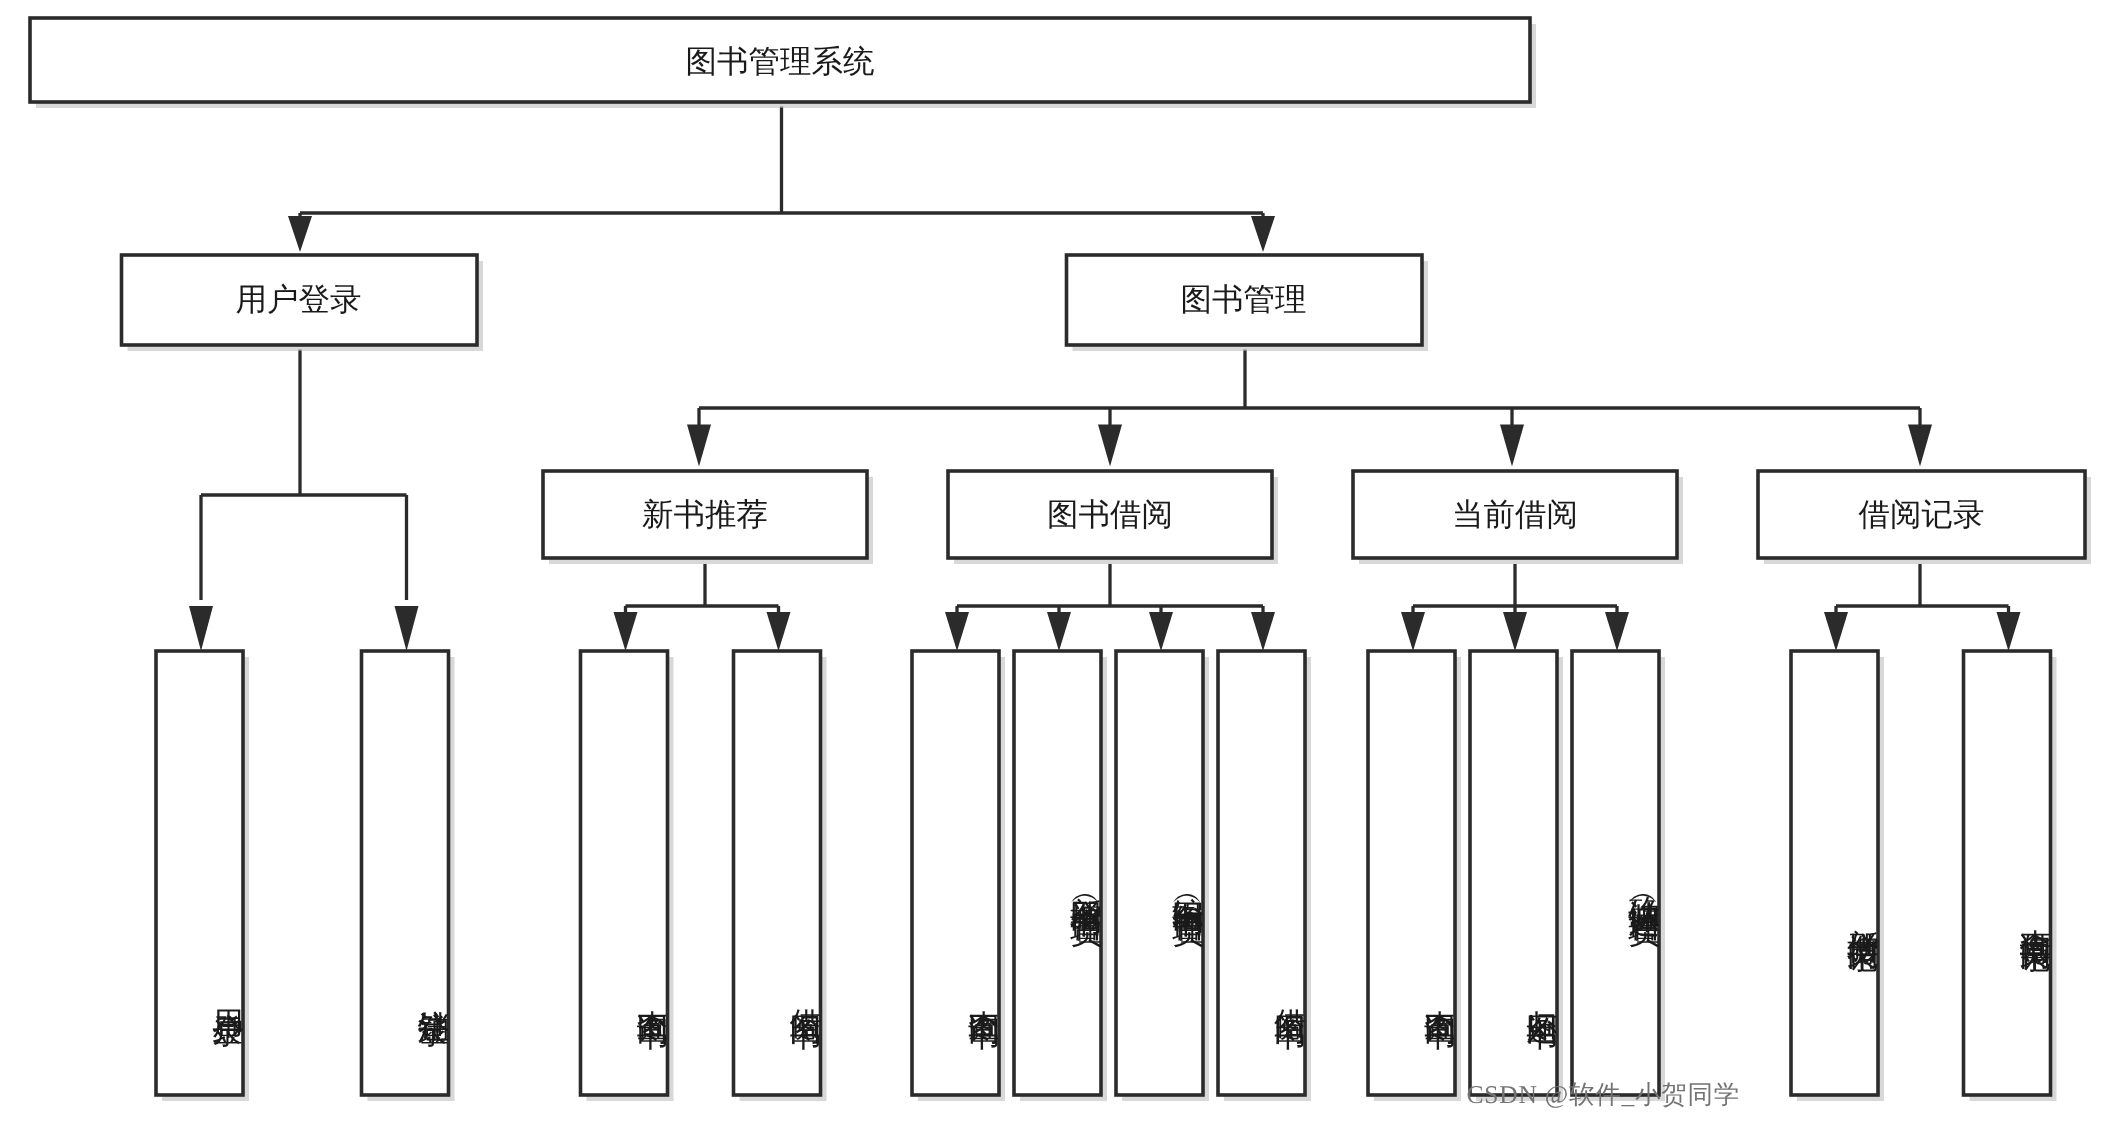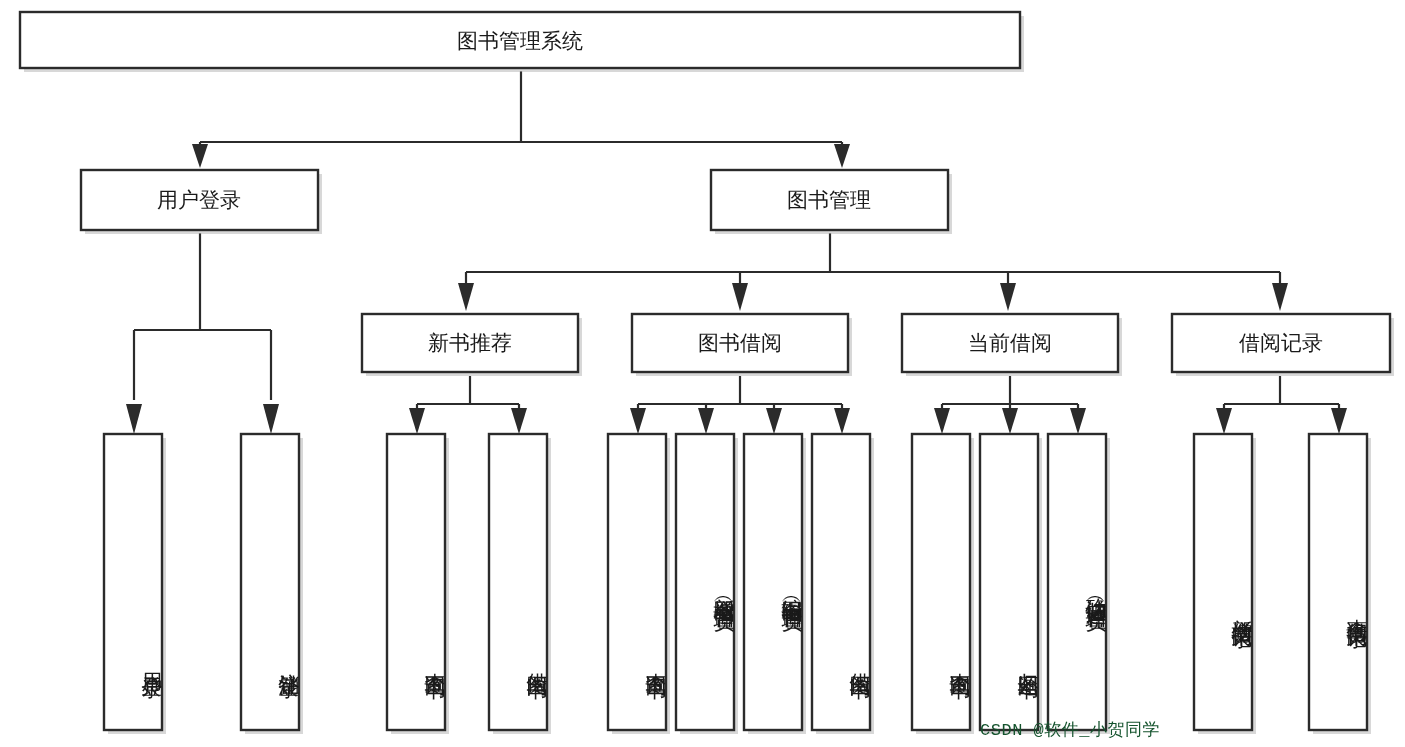--- a/index.html
+++ b/index.html
@@ -65,23 +65,23 @@
     line-height: 1.0;
     color: #1a1a1a;
     letter-spacing: 2px;
     white-space: nowrap;
     pointer-events: none;
   }
   .watermark {
     position: absolute;
     right: 14px;
     bottom: 6px;
-    font-family: Liberation Mono, monospace;
+    font-family: Liberation Serif, serif;
     font-size: 17px;
-    color: #14532d;
+    color: #737373;
     letter-spacing: 0.5px;
     white-space: nowrap;
     margin-top: 40px;
   }
 </style>
 </head>
 <body>
 
 <div id="diagram-root">
 

